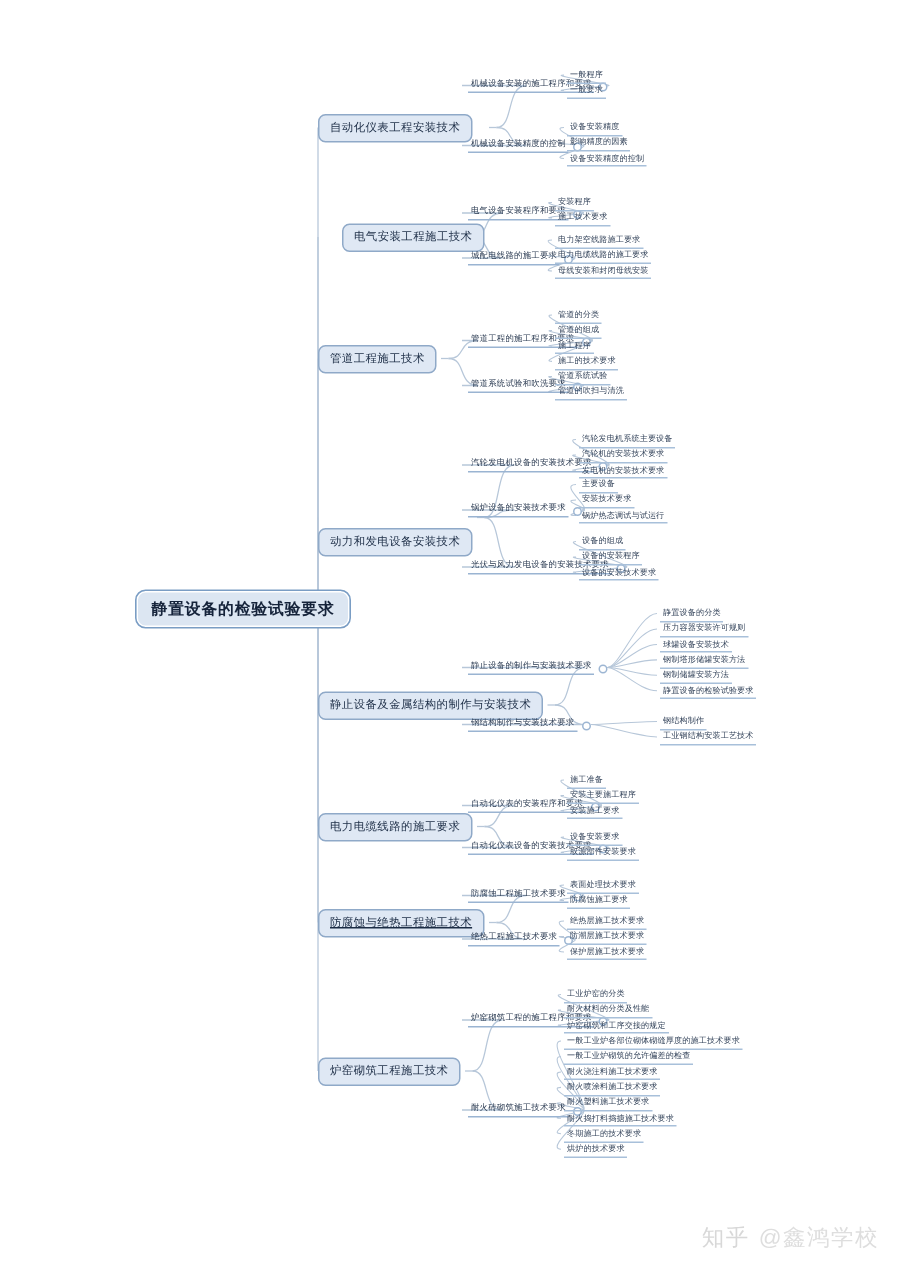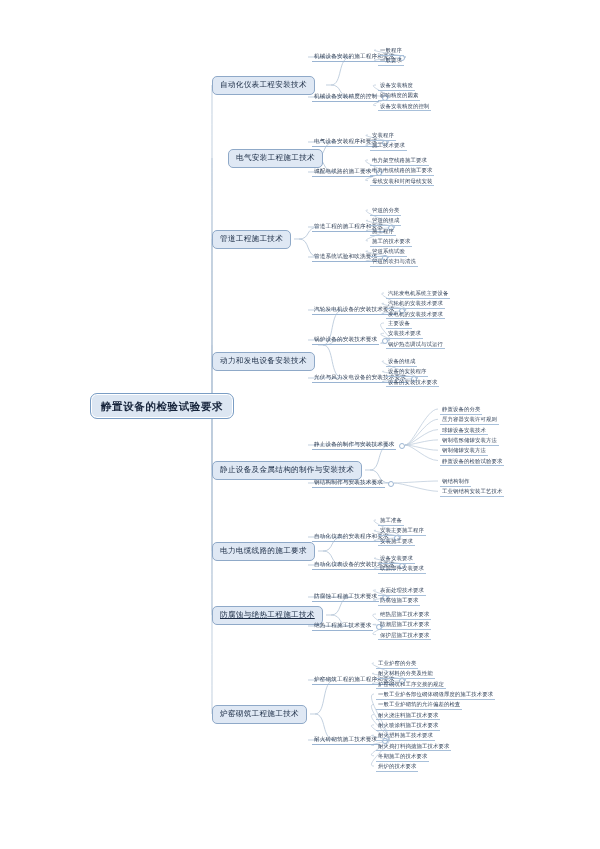--- a/index.html
+++ b/index.html
@@ -287,14 +287,18 @@
       <div class="node leaf" style="left: 376px; top: 690px;">一般工业炉各部位砌体砌缝厚度的施工技术要求</div>
       <div class="node leaf" style="left: 376px; top: 700.3px;">一般工业炉砌筑的允许偏差的检查</div>
       <div class="node leaf" style="left: 376px; top: 710.6px;">耐火浇注料施工技术要求</div>
       <div class="node leaf" style="left: 376px; top: 720.9px;">耐火喷涂料施工技术要求</div>
       <div class="node leaf" style="left: 376px; top: 731.2px;">耐火塑料施工技术要求</div>
       <div class="node leaf" style="left: 376px; top: 741.5px;">耐火捣打料捣搪施工技术要求</div>
       <div class="node leaf" style="left: 376px; top: 751.8px;">冬期施工的技术要求</div>
       <div class="node leaf" style="left: 376px; top: 762.1px;">烘炉的技术要求</div>
     </div>
 
+  <div id="watermark">
+    <span>知乎</span>
+    <span class="wm-at">@鑫鸿学校</span>
+  </div>
 
 </div>
 
 </body></html>

